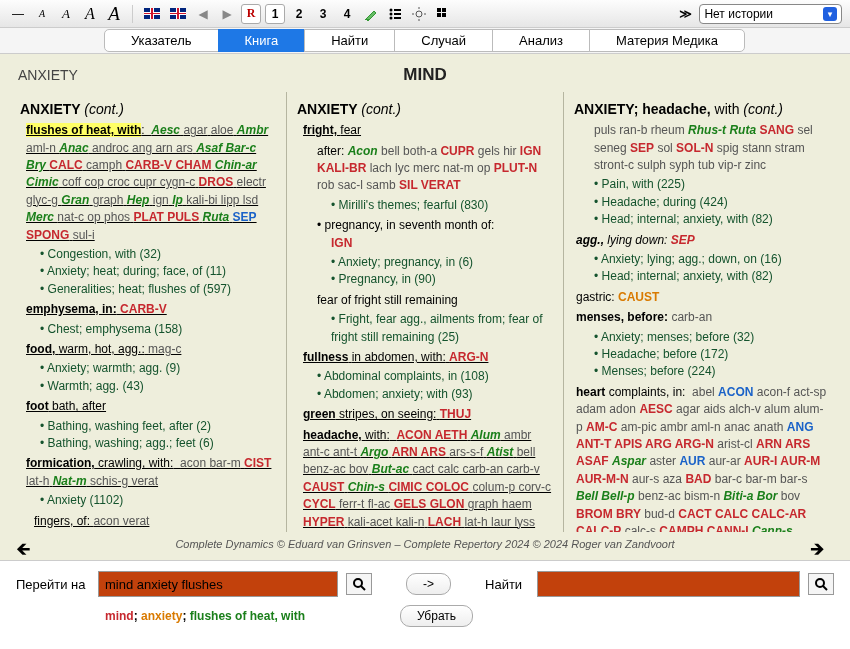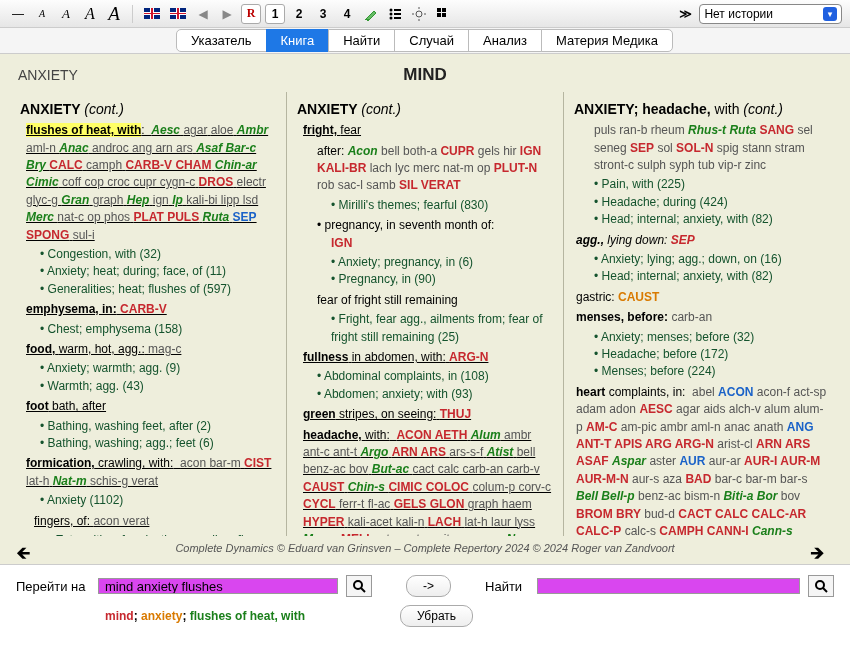--- a/index.html
+++ b/index.html
@@ -7,21 +7,21 @@
   .app { width:850px; height:649px; background:#fff; display:flex; flex-direction:column; }
   .toolbar { height:28px; background:linear-gradient(#fdfdfd,#e6e6e6); border-bottom:1px solid #ccc; display:flex; align-items:center; padding:0 8px; gap:4px; }
   .tb-sep { width:1px; height:18px; background:#ccc; margin:0 4px;}
   .tb-btn { min-width:20px; height:20px; display:inline-flex; align-items:center; justify-content:center; border-radius:3px; cursor:pointer; padding:0 3px; font-size:12px;}
   .tb-btn.active { background:#fff; border:1px solid #aaa;}
   .tb-btn svg { display:block;}
   .spacer { flex:1;}
   .history-sel { height:20px; border:1px solid #888; border-radius:4px; background:#fff; font-size:12px; display:flex; align-items:center; padding:0 4px; gap:50px;}
   .hist-arrow { width:14px; height:14px; background:#2060e0; border-radius:3px; display:flex; align-items:center; justify-content:center; color:#fff; font-size:9px;}
   .tabs { height:26px; display:flex; justify-content:center; align-items:center; gap:0; background:#f5f5f5; border-bottom:1px solid #ccc;}
-  .tab { padding:3px 14px; border:1px solid #bbb; background:#fff; font-size:13px; cursor:pointer; margin-left:-1px;}
+  .tab { padding:3px 26px; border:1px solid #bbb; background:#fff; font-size:13px; cursor:pointer; margin-left:-1px;}
   .tab:first-child { border-radius:5px 0 0 5px;}
   .tab:last-child { border-radius:0 5px 5px 0;}
   .tab.active { background:#1e78e6; color:#fff; border-color:#1e78e6;}
   .content-wrap { flex:1; background:#eeeedc; padding:8px 10px 4px 10px; display:flex; flex-direction:column; overflow:hidden;}
   .header-row { display:flex; align-items:center; position:relative; height:26px;}
   .breadcrumb { font-size:14px; color:#444; position:absolute; left:8px;}
   .page-title { font-size:17px; font-weight:bold; color:#222; margin:0 auto;}
   .columns { flex:1; display:flex; gap:0; overflow:hidden; margin-top:4px;}
   .col { flex:1; padding:4px 10px; font-size:12px; line-height:1.45; overflow:hidden;}
   .col + .col { border-left:1px solid #b5b5a0;}
@@ -39,21 +39,21 @@
   .g2b { color:#1a62c8; font-weight:bold;}
   .g1 { color:#555;}
   .xref { color:#14532d; }
   .xref::before { content:"• ";}
   .orng { color:#d97a00; font-weight:bold;}
   .footer-line { display:flex; align-items:center; justify-content:space-between; padding:4px 6px; font-size:11px; color:#555; font-style:italic;}
   .arrow-btn { width:24px; height:16px; font-size:18px; cursor:pointer; font-style:normal; color:#000;}
   .bottom { background:#fff; padding:10px 16px 14px 16px; border-top:1px solid #ccc;}
   .brow { display:flex; align-items:center; gap:8px; margin-bottom:8px;}
   .blabel { width:74px; font-size:13px;}
-  .binput { border:1px solid #999; height:16px; padding:2px 6px; font-size:13px; background:#d946ef;}
+  .binput { border:1px solid #999; height:26px; padding:2px 6px; font-size:13px; background:#c2410c;}
   .bsearch { width:26px; height:22px; border:1px solid #999; display:flex; align-items:center; justify-content:center; cursor:pointer; background:#f5f5f5;}
   .bbtn { padding:3px 16px; border:1px solid #aaa; border-radius:10px; background:linear-gradient(#fff,#eee); font-size:12px; cursor:pointer;}
   .path-box { border:1px solid transparent; padding:2px 6px; font-size:12px; width:264px;}
   .path-mind { color:#c6282e; font-weight:bold;}
   .path-anx { color:#d97a00; font-weight:bold;}
   .path-flush { color:#1a7f1a; font-weight:bold;}
   .flag { width:16px; height:11px; display:inline-block; position:relative; background:#fff; border:0;}
   .flag-uk { background:linear-gradient(#01247d,#01247d);}
   .flag-uk::before{content:"";position:absolute;inset:0;background:
     linear-gradient(to bottom,transparent 40%,#fff 40%,#fff 60%,transparent 60%),

